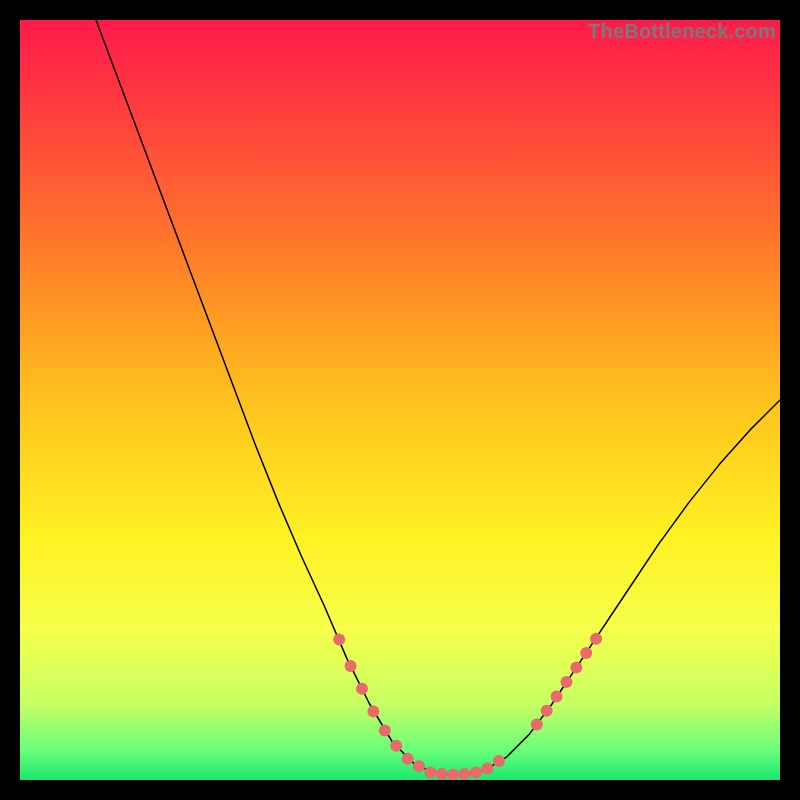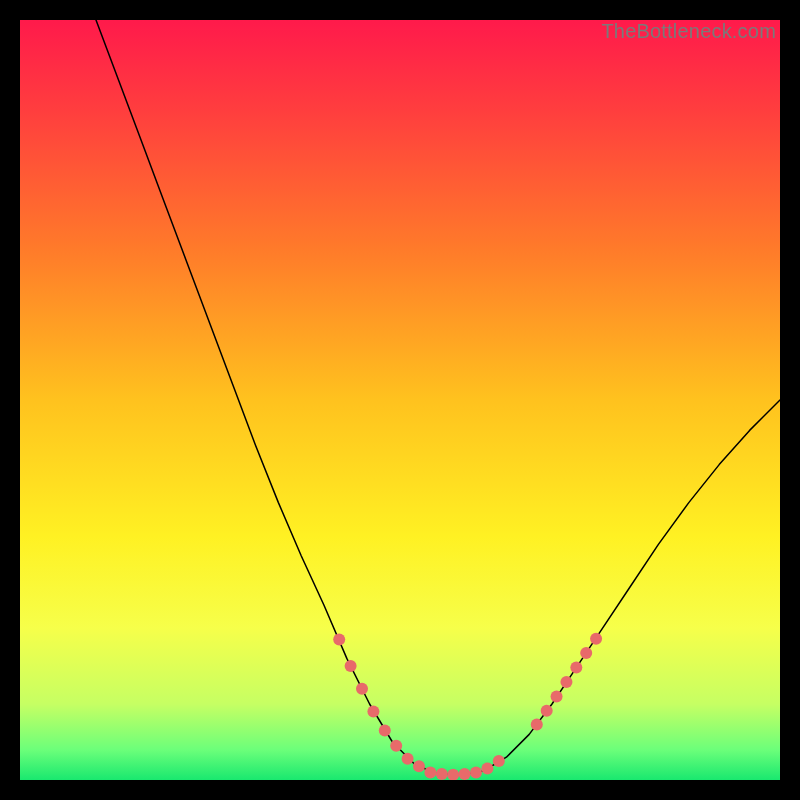--- a/index.html
+++ b/index.html
@@ -25,21 +25,21 @@
     width: 760px;
     height: 760px;
   }
   .watermark {
     position: absolute;
     top: 0px;
     right: 4px;
     color: #7a7a7a;
     font-family: Arial, Helvetica, sans-serif;
     font-size: 20px;
-    font-weight: normal;
+    font-weight: bold;
     letter-spacing: 0.2px;
     user-select: none;
   }
 </style>
 </head>
 <body>
 
 <div class="frame">
   <svg class="plot-area" viewBox="0 0 760 760" preserveAspectRatio="none">
     <defs>

